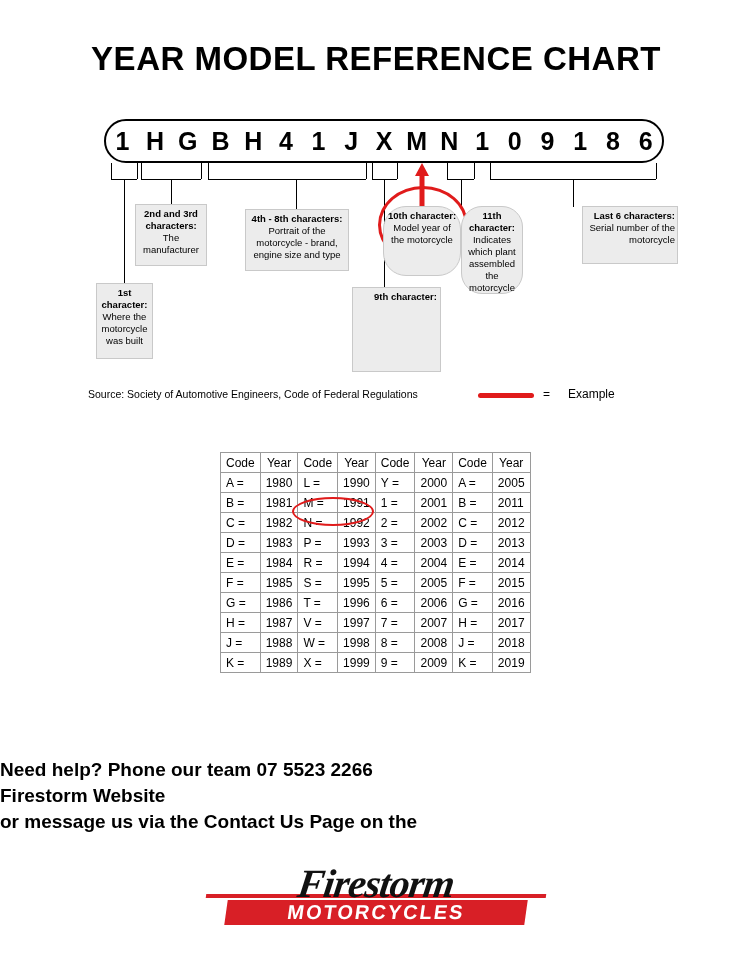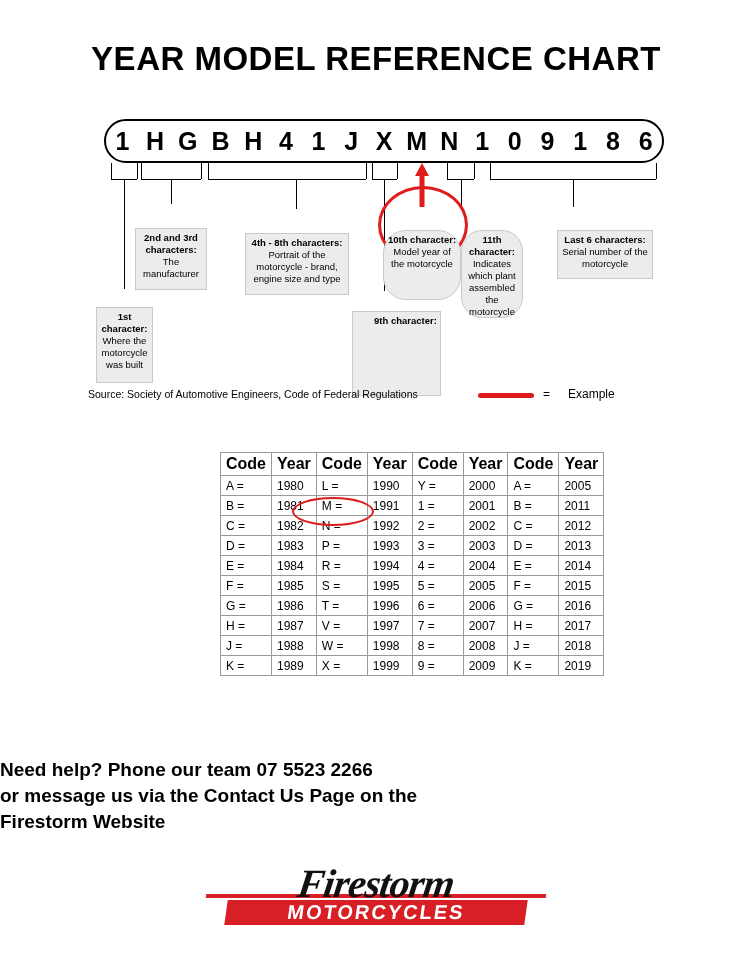--- a/index.html
+++ b/index.html
@@ -61,21 +61,20 @@
   .callout {
     position: absolute;
     background: #ececec;
     border: 1px solid #c9c9c9;
     box-sizing: border-box;
     text-align: center;
     font-size: 9.5px;
     line-height: 12px;
     padding: 3px 2px;
     color: #000;
-    margin-top: 24px;
   }
   .callout b { font-weight: bold; }
 
   
   #m-circle {
     position: absolute;
     top: 186px;
     left: 378px;
     width: 90px;
     height: 78px;
@@ -133,23 +132,23 @@
   table.year-table th,
   table.year-table td {
     border: 1px solid #9a9a9a;
     padding: 2px 5px;
     height: 20px;
     box-sizing: border-box;
     background: #fff;
     white-space: nowrap;
   }
   table.year-table th {
-    font-weight: bold;
-    text-align: right;
-    font-size: 16px;
+    font-weight: normal;
+    text-align: center;
+    font-size: 12px;
   }
   table.year-table td.code { text-align: left; width: 38px; }
   table.year-table td.year { text-align: left; width: 36px; }
 
   #m1991-circle {
     position: absolute;
     top: 497px;
     left: 292px;
     width: 82px;
     height: 29px;
@@ -297,21 +296,21 @@
 <div class="callout" style="top:206px; left:383px; width:78px; height:70px;border-radius:23px;">
   <b>10th character:</b>
   <div>Model year of the motorcycle</div>
 </div>
 
 <div class="callout" style="top:206px; left:461px; width:62px; height:88px;border-radius:21px;">
   <b>11th character:</b>
   <div>Indicates which plant assembled the motorcycle</div>
 </div>
 
-<div class="callout" style="top:206px; left:557px; width:96px; height:49px;">
+<div class="callout" style="top:206px; left:582px; width:96px; height:58px;text-align:right;">
   <b>Last 6 characters:</b>
   <div>Serial number of the motorcycle</div>
 </div>
 
 <div id="source-line">Source:  Society of Automotive Engineers, Code of Federal Regulations</div>
 <div id="example-dash"></div>
 <div id="example-eq">=</div>
 <div id="example-label">Example</div>
 
 <div id="year-table-wrap">
@@ -430,21 +429,21 @@
         <td class="year">2019</td>
       </tr>
     </tbody>
   </table>
 </div>
 
 <div id="m1991-circle"></div>
 
 <div id="help-text">
   <div>Need help?  Phone our team 07 5523 2266</div>
+  <div>Firestorm Website</div>
   <div>or message us via the Contact Us Page on the</div>
-  <div>Firestorm Website</div>
 </div>
 
 <div id="logo">
   <div id="logo-bar"></div>
   <div id="logo-word">Firestorm</div>
   <div id="logo-sub">MOTORCYCLES</div>
 </div>
 
 </body></html>

